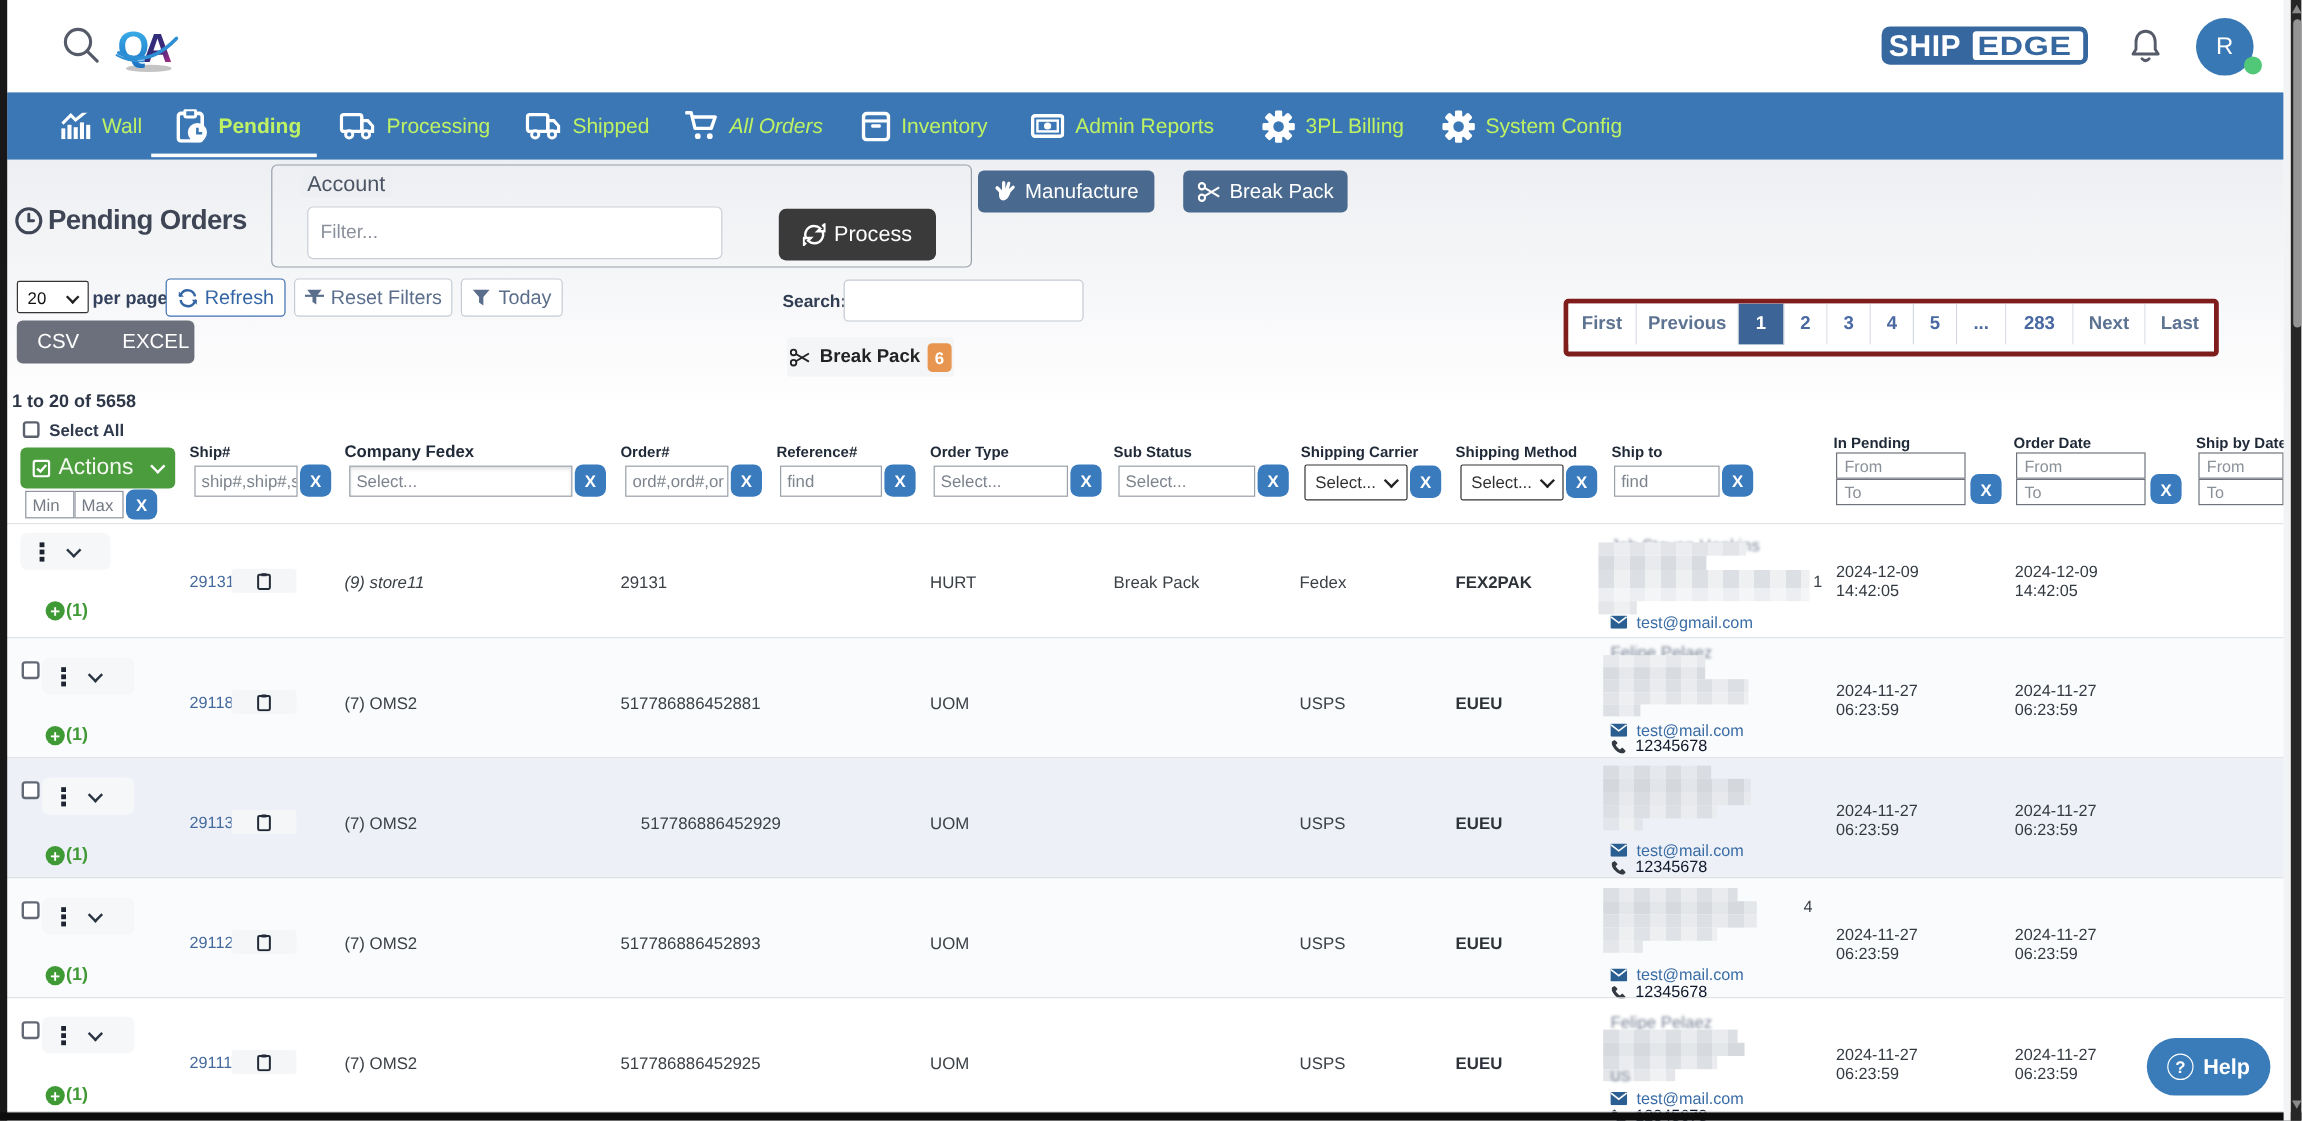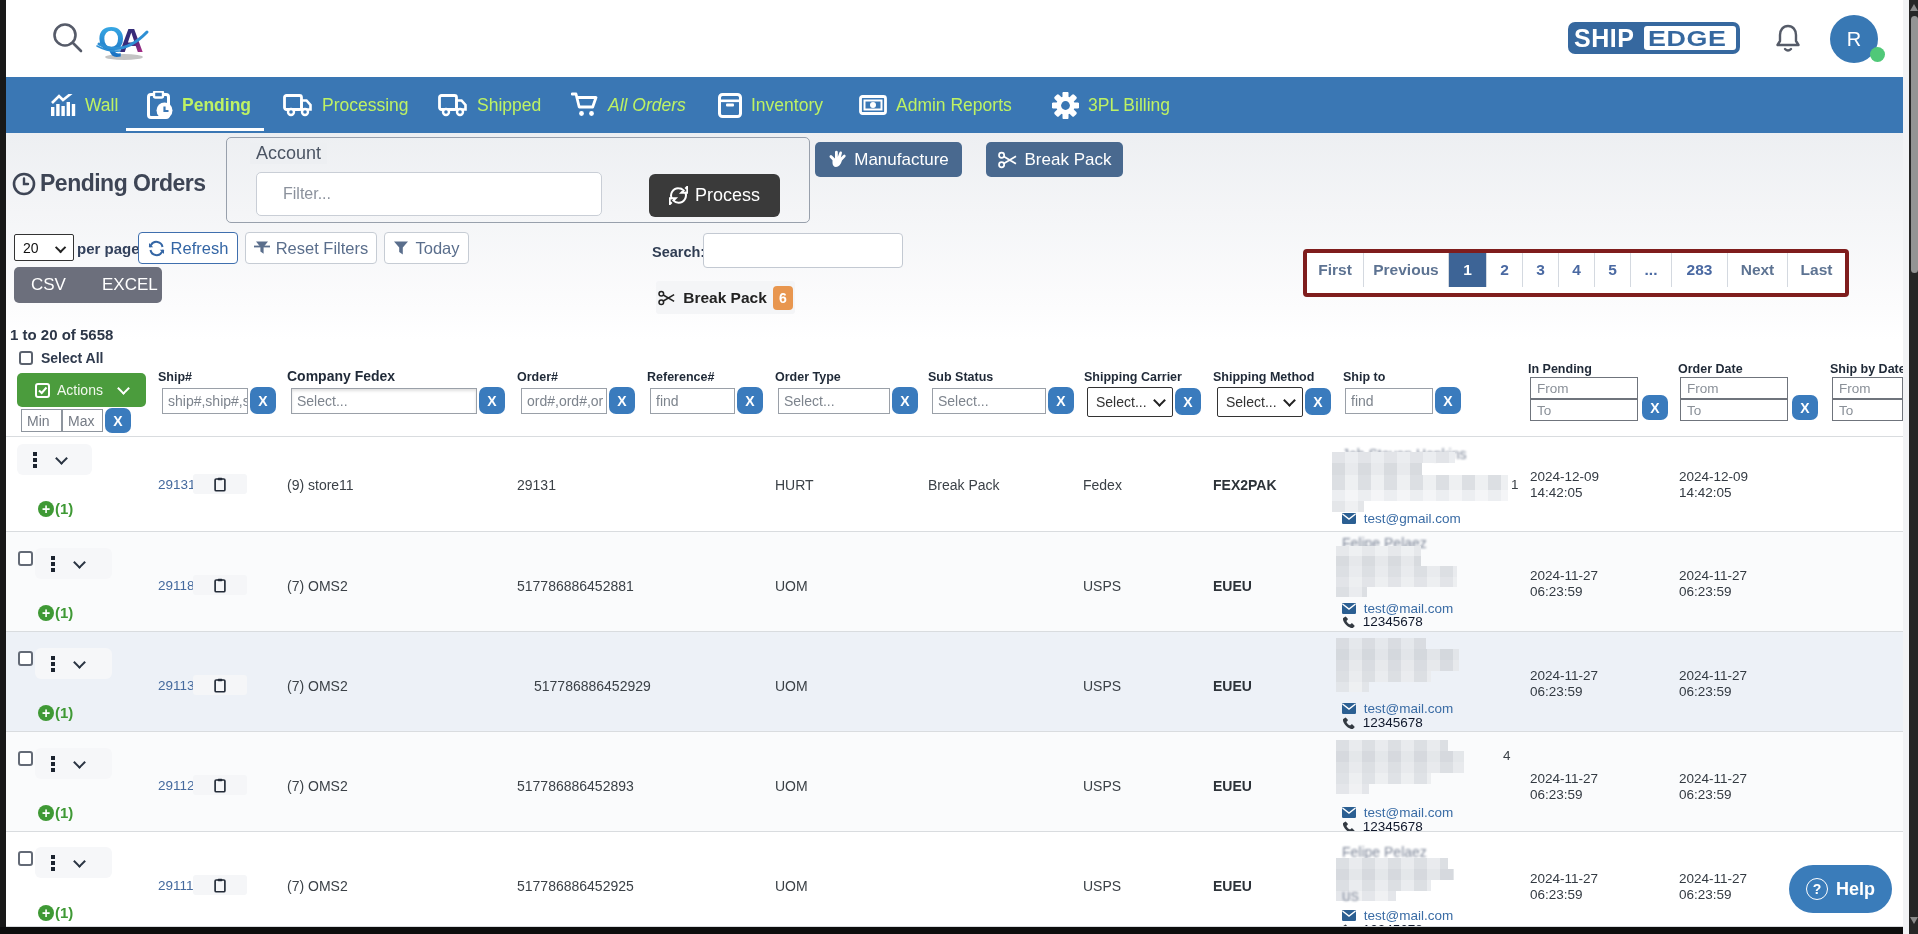--- a/index.html
+++ b/index.html
@@ -27,21 +27,21 @@
 
 #content { left:6px; top:133px; width:1897px; height:794px; background:linear-gradient(180deg,#edeff2 0%, #f4f5f7 10%, #fcfcfd 22%, #ffffff 26%); }
 
 
 #title { left:12px; top:170px; color:#3e4555; font-size:23px; letter-spacing:-0.5px; font-weight:bold; display:flex; align-items:center; }
 #title svg { margin-right:4px; }
 
 
 #acct-fs { left:226px; top:137px; width:584px; height:86px; border:1px solid #98a0ac; border-radius:5px; background:transparent; }
 #acct-legend { left:250px; top:143px; font-size:18px; color:#4c5564; background:#edeff2; padding:0 6px; }
-#acct-input { left:256px; top:172px; width:346px; height:44px; background:#fff; border:1px solid #c9ced6; border-radius:5px; color:#8b919c; font-size:16px; padding-left:26px; display:flex; align-items:center; }
+#acct-input { left:256px; top:172px; width:346px; height:44px; background:#fff; border:1px solid #c9ced6; border-radius:5px; color:#8b919c; font-size:16px; padding-left:10px; display:flex; align-items:center; }
 #process-btn { left:649px; top:174px; width:131px; height:43px; background:#3a3a3a; border-radius:6px; color:#fff; font-size:18px; display:flex; align-items:center; justify-content:center; }
 #process-btn svg { margin-right:7px; }
 
 .bluebtn { position:absolute; top:142px; height:35px; background:#49698f; border-radius:5px; color:#fff; font-size:17px; display:flex; align-items:center; justify-content:center; }
 #mfg-btn { left:815px; width:147px; }
 #bp-btn { left:986px; width:137px; }
 .bluebtn svg { margin-right:7px; }
 
 
 #pp-select { left:14px; top:234px; width:60px; height:27px; border:1px solid #333; border-radius:2px; background:#fff; font-size:14px; color:#111; display:flex; align-items:center; padding-left:8px; position:absolute; }
@@ -66,21 +66,21 @@
 #pager .pg { height:34px; display:flex; align-items:center; justify-content:center; font-size:15.5px; font-weight:bold; color:#4a69a2; border-right:1px solid #d4d9e0; background:#fff; }
 #pager .pg.muted { color:#5d7392; }
 #pager .pg.act { background:#3d6496; color:#fff; }
 #pager .pg:last-child { border-right:none; }
 
 #count-line { left:10px; top:326px; font-weight:bold; color:#2d3748; font-size:15px; }
 #select-all { left:19px; top:351px; width:14px; height:14px; border:2px solid #5b626e; border-radius:3px; background:#fff; }
 #select-all-label { left:41px; top:350px; font-weight:bold; color:#2f3a4d; font-size:14px; }
 
 
-#actions-btn { left:17px; top:373px; width:129px; height:34px; background:#4b9c3d; border-radius:5px; color:#f2f8ee; font-size:14px; display:flex; align-items:center; justify-content:center; }
+#actions-btn { left:17px; top:373px; width:129px; height:34px; background:#4b9c3d; border-radius:5px; color:#f2f8ee; font-size:19px; display:flex; align-items:center; justify-content:center; }
 #minmax { left:21px; top:409px; position:absolute; display:flex; }
 #minmax .mm { width:41px; height:23px; border:1px solid #8e959e; background:#fff; color:#757b85; font-size:14px; display:flex; align-items:center; padding-left:5px; }
 .xbtn { background:#3a7bbd; border-radius:7px; color:#fff; font-weight:bold; font-size:14px; display:flex; align-items:center; justify-content:center; position:absolute; }
 
 
 .col-label { position:absolute; top:370px; font-weight:bold; color:#1f2937; font-size:12.5px; white-space:nowrap; }
 .f-input { position:absolute; top:388px; height:26px; border:1px solid #9aa0a8; background:#fff; color:#7d848d; font-size:14px; display:flex; align-items:center; padding-left:5px; white-space:nowrap; overflow:hidden; }
 .f-select { position:absolute; top:387px; height:30px; border:1px solid #333; border-radius:2px; background:#fff; color:#333; font-size:14px; display:flex; align-items:center; padding-left:8px; }
 .f-select .car { position:absolute; right:8px; width:9px; height:9px; border-left:2.5px solid #222; border-bottom:2.5px solid #222; transform:rotate(-45deg); margin-top:-4px; }
 .dt-label { position:absolute; top:362px; font-weight:bold; color:#1f2937; font-size:12.5px; }
@@ -219,20 +219,36 @@
             <rect x="-3" y="-13.8" width="6" height="7" rx="1.5" transform="rotate(90)"></rect>
             <rect x="-3" y="-13.8" width="6" height="7" rx="1.5" transform="rotate(135)"></rect>
             <rect x="-3" y="-13.8" width="6" height="7" rx="1.5" transform="rotate(180)"></rect>
             <rect x="-3" y="-13.8" width="6" height="7" rx="1.5" transform="rotate(225)"></rect>
             <rect x="-3" y="-13.8" width="6" height="7" rx="1.5" transform="rotate(270)"></rect>
             <rect x="-3" y="-13.8" width="6" height="7" rx="1.5" transform="rotate(315)"></rect>
           </g>
           <circle cx="13.5" cy="13.5" r="4.4" fill="#3a77b4"></circle>
         </svg>
       3PL Billing</div>
+    <div class="nav-item" style="left:1196px;">
+      <svg width="27" height="27" viewBox="0 0 27 27">
+          <g transform="translate(13.5,13.5)" fill="#fff">
+            <circle r="9.2"></circle>
+            <rect x="-3" y="-13.8" width="6" height="7" rx="1.5" transform="rotate(0)"></rect>
+            <rect x="-3" y="-13.8" width="6" height="7" rx="1.5" transform="rotate(45)"></rect>
+            <rect x="-3" y="-13.8" width="6" height="7" rx="1.5" transform="rotate(90)"></rect>
+            <rect x="-3" y="-13.8" width="6" height="7" rx="1.5" transform="rotate(135)"></rect>
+            <rect x="-3" y="-13.8" width="6" height="7" rx="1.5" transform="rotate(180)"></rect>
+            <rect x="-3" y="-13.8" width="6" height="7" rx="1.5" transform="rotate(225)"></rect>
+            <rect x="-3" y="-13.8" width="6" height="7" rx="1.5" transform="rotate(270)"></rect>
+            <rect x="-3" y="-13.8" width="6" height="7" rx="1.5" transform="rotate(315)"></rect>
+          </g>
+          <circle cx="13.5" cy="13.5" r="4.4" fill="#3a77b4"></circle>
+        </svg>
+      System Config</div>
   </div>
   <div class="abs" id="pend-underline"></div>
 
   <div class="abs" id="title">
     <svg width="24" height="24" viewBox="0 0 24 24">
         <circle cx="12" cy="12" r="10" fill="none" stroke="#3e4555" stroke-width="2.6"></circle>
         <path d="M12 6.5 L 12 12 L 16 12" fill="none" stroke="#3e4555" stroke-width="2.4" stroke-linecap="round"></path>
       </svg>
     Pending Orders
   </div>
@@ -378,21 +394,21 @@
 <div class="kdots" style="left:33px;top:27px;"></div>
 <div class="chev" style="left:57px;top:17px;"></div>
 <div class="plus1" style="left:38px;top:63px;"><span class="pc">+</span>(1)</div>
 <div class="shiplink" style="left:158px;top:40px;">29131</div>
 <div class="copybox" style="left:193px;top:37px;">
           <svg width="12" height="15" viewBox="0 0 13 16">
             <rect x="1.2" y="2" width="10.6" height="12.8" rx="1.2" fill="none" stroke="#232b38" stroke-width="1.8"></rect>
             <rect x="4" y="0.6" width="5" height="2.8" rx="0.8" fill="#232b38"></rect>
           </svg>
         </div>
-<div class="cell" style="left:287px;top:40px;">(9) store11</div>
+<div class="cell" style="left:287px;top:40px;font-style:italic;">(9) store11</div>
 <div class="cell" style="left:517px;top:40px;">29131</div>
 <div class="cell" style="left:775px;top:40px;">HURT</div>
 <div class="cell" style="left:928px;top:40px;">Break Pack</div>
 <div class="cell" style="left:1083px;top:40px;">Fedex</div>
 <div class="cellb" style="left:1213px;top:40px;">FEX2PAK</div>
 <div class="blur-name" style="left:1342px;top:9px;">Job Steven Hopkins</div>
 <div style="position:absolute;left:1332px;top:15px;width:123px;height:11px;background:repeating-linear-gradient(90deg,#e2e4e8 0 13px,#ebedf0 13px 26px);"></div>
 <div style="position:absolute;left:1332px;top:26px;width:90px;height:12px;background:repeating-linear-gradient(90deg,#d8dbdf 0 13px,#e8eaed 13px 26px);"></div>
 <div style="position:absolute;left:1332px;top:38px;width:176px;height:15px;background:repeating-linear-gradient(90deg,#dcdfe3 0 13px,#eef0f2 13px 26px);"></div>
 <div style="position:absolute;left:1332px;top:53px;width:176px;height:11px;background:repeating-linear-gradient(90deg,#eceef1 0 13px,#f4f5f7 13px 26px);"></div>

